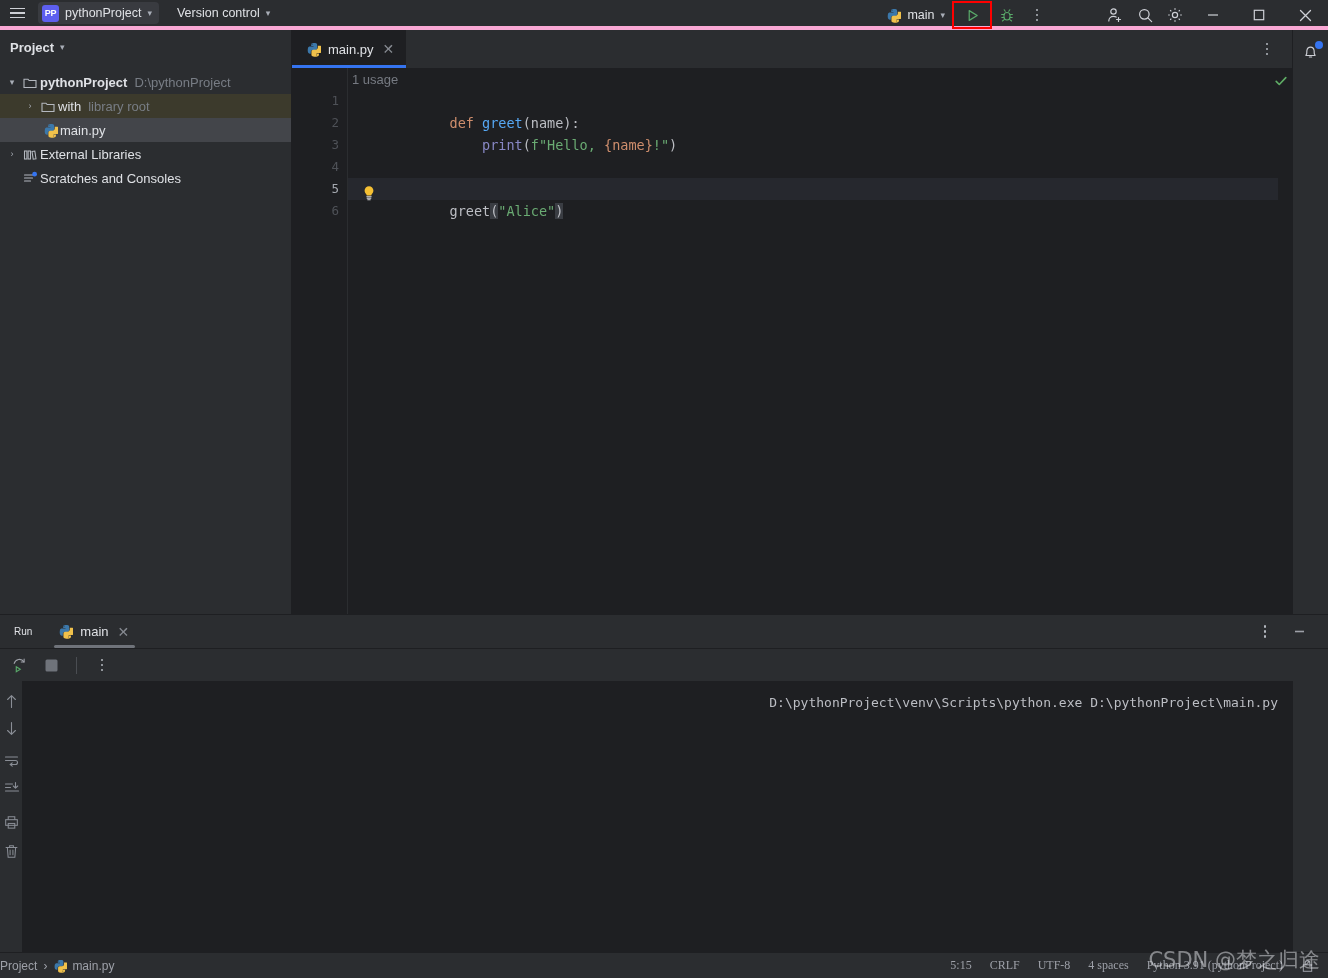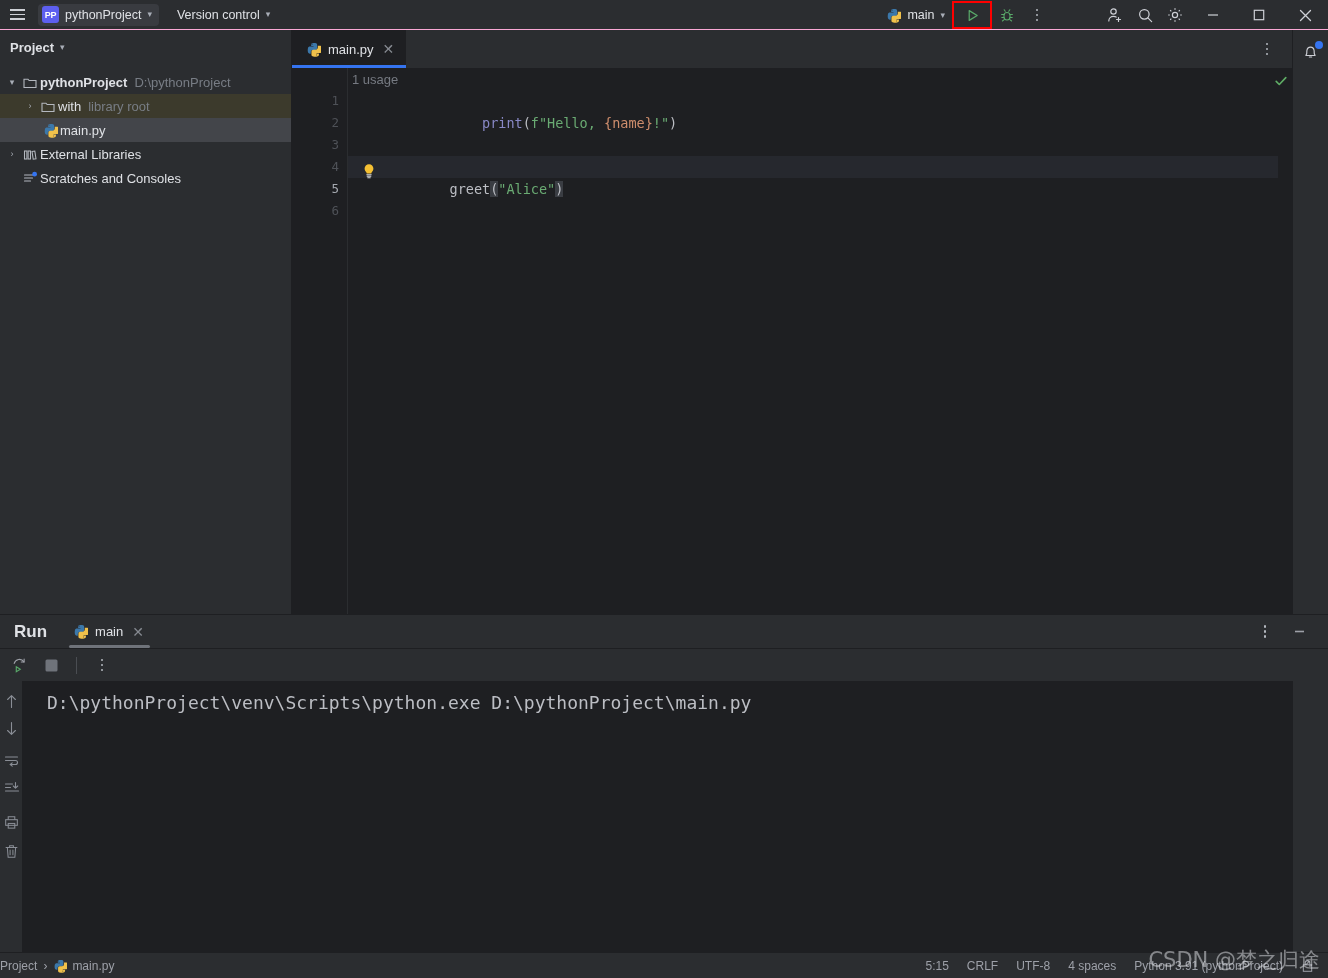--- a/index.html
+++ b/index.html
@@ -10,21 +10,21 @@
     overflow: hidden;
     color: #dfe1e5;
   }
   .app { position: relative; width: 1328px; height: 978px; display: flex; flex-direction: column; }
 
   
   .titlebar {
     height: 30px; flex: 0 0 30px;
     background: #2b2d30;
     display: flex; align-items: center;
-    border-bottom: 1px solid #f9a8d4;
+    border-bottom: 4px solid #f9a8d4;
     position: relative;
   }
   .tb-left { display: flex; align-items: center; height: 100%; }
   .hamburger {
     width: 34px; height: 30px; display: flex; flex-direction: column;
     align-items: center; justify-content: center; gap: 3px; cursor: pointer;
   }
   .hamburger span { display: block; width: 15px; height: 1.5px; background: #ced0d6; }
   .proj-chip {
     display: flex; align-items: center; gap: 6px;
@@ -145,61 +145,62 @@
     display: flex; flex-direction: column; align-items: center; padding-top: 8px;
   }
 
   
   .runpanel {
     height: 338px; flex: 0 0 338px; background: #2b2d30;
     border-top: 1px solid #1e1f22; display: flex; flex-direction: column;
   }
   .rp-head { height: 34px; flex: 0 0 34px; display: flex; align-items: center;
     position: relative; border-bottom: 1px solid #1e1f22; }
-  .rp-title { font-size: 17px; font-weight: bold; padding: 0 14px; color: #dfe1e5; }
+  .rp-title { font-size: 10px; font-weight: normal; padding: 0 14px; color: #dfe1e5; }
   .rp-tab { display: flex; align-items: center; gap: 7px; padding: 0 12px;
     height: 100%; position: relative; cursor: pointer; font-size: 13px; }
   .rp-tab.active::after { content: ""; position: absolute; left: 8px; right: 8px;
     bottom: 0; height: 3px; background: #6f737a; border-radius: 2px; }
   .rp-head-right { margin-left: auto; display: flex; align-items: center;
     gap: 4px; padding-right: 14px; }
   .rp-toolbar { height: 32px; flex: 0 0 32px; display: flex; align-items: center;
     gap: 2px; padding-left: 4px; }
   .rp-sep { width: 1px; height: 17px; background: #4a4d52; margin: 0 8px; }
   .rp-body { flex: 1; display: flex; min-height: 0; }
   .console-rail {
     width: 23px; flex: 0 0 23px; background: #2b2d30;
     display: flex; flex-direction: column; align-items: center;
     padding-top: 8px; gap: 3px; border-right: 1px solid #1e1f22;
   }
   .console {
-    flex: 1; background: #1e1f22; padding: 10px 0 0 24px; position: relative;
-    font-family: "DejaVu Sans Mono", monospace; font-size: 18px; color: #bcbec4;
+    flex: 1; background: #1e1f22; padding: 10px 0 0 16px; position: relative;
+    font-family: "DejaVu Sans Mono", monospace; font-size: 13px; color: #bcbec4;
     min-width: 0;
+    text-align: right;
   }
   .cline { height: 23px; line-height: 23px; white-space: pre; }
   .hl-wrap { position: relative; display: inline-block; }
   .hl-wrap .redbox2 {
     position: absolute; left: -5px; right: -8px; top: 1px; bottom: 1px;
     border: 2.5px solid #ff0000; pointer-events: none;
   }
   .console-right { width: 14px; flex: 0 0 14px; background: #1e1f22; }
   .rp-rail2 { width: 36px; flex: 0 0 36px; background: #2b2d30;
     border-left: 1px solid #1e1f22; }
 
   
   .statusbar {
     height: 26px; flex: 0 0 26px; background: #2b2d30;
     display: flex; align-items: center; font-size: 12px; color: #9da0a8;
     position: relative; border-top: 1px solid #1e1f22;
   }
   .crumbs { display: flex; align-items: center; gap: 6px; margin-left: -20px; }
   .crumb { cursor: pointer; display: flex; align-items: center; gap: 5px; }
   .sb-right { margin-left: auto; display: flex; align-items: flex-end; gap: 18px;
-    padding-right: 14px; }
+    padding-right: 14px; font-family: Liberation Serif, serif; }
   .sb-right span { cursor: pointer; }
   .watermark {
     position: absolute; right: 8px; bottom: 4px;
     font-size: 21px; color: rgba(222,224,228,0.52);
     font-family: "DejaVu Sans", sans-serif; pointer-events: none; white-space: nowrap;
   }
   svg { display: block; }
 </style>
 </head>
 <body>
@@ -391,20 +392,23 @@
           <div class="ln">1</div>
           <div class="ln">2</div>
           <div class="ln">3</div>
           <div class="ln">4</div>
           <div class="ln cur">5</div>
           <div class="ln">6</div>
         </div>
 
         <div class="code">
           <div class="usage">1 usage</div>
+          <div class="cl">
+            <span class="kw">def </span><span class="fn">greet</span><span class="pl">(name):</span>
+          </div>
           <div class="cl">
             <span class="pl">    </span><span class="bfn">print</span><span class="pl">(</span><span class="str">f"Hello, </span><span class="interp">{name}</span><span class="str">!"</span><span class="pl">)</span>
           </div>
           <div class="cl">&nbsp;</div>
           <div class="cl" style="position:relative">
             <span class="bulb" style="top:3px">
               <svg width="14" height="16" viewBox="0 0 14 16">
                 <path d="M7 1.2c-2.5 0-4.4 2-4.4 4.4 0 1.7 1 2.8 1.6 3.6.3.4.5.8.5 1.2h4.6c0-.4.2-.8.5-1.2.6-.8 1.6-1.9 1.6-3.6 0-2.4-1.9-4.4-4.4-4.4z" fill="#f5c033"></path>
                 <path d="M4.8 11.8h4.4M5.2 13.3h3.6M5.8 14.7h2.4" stroke="#d9d9d9" stroke-width="1.1" stroke-linecap="round"></path>
               </svg>

